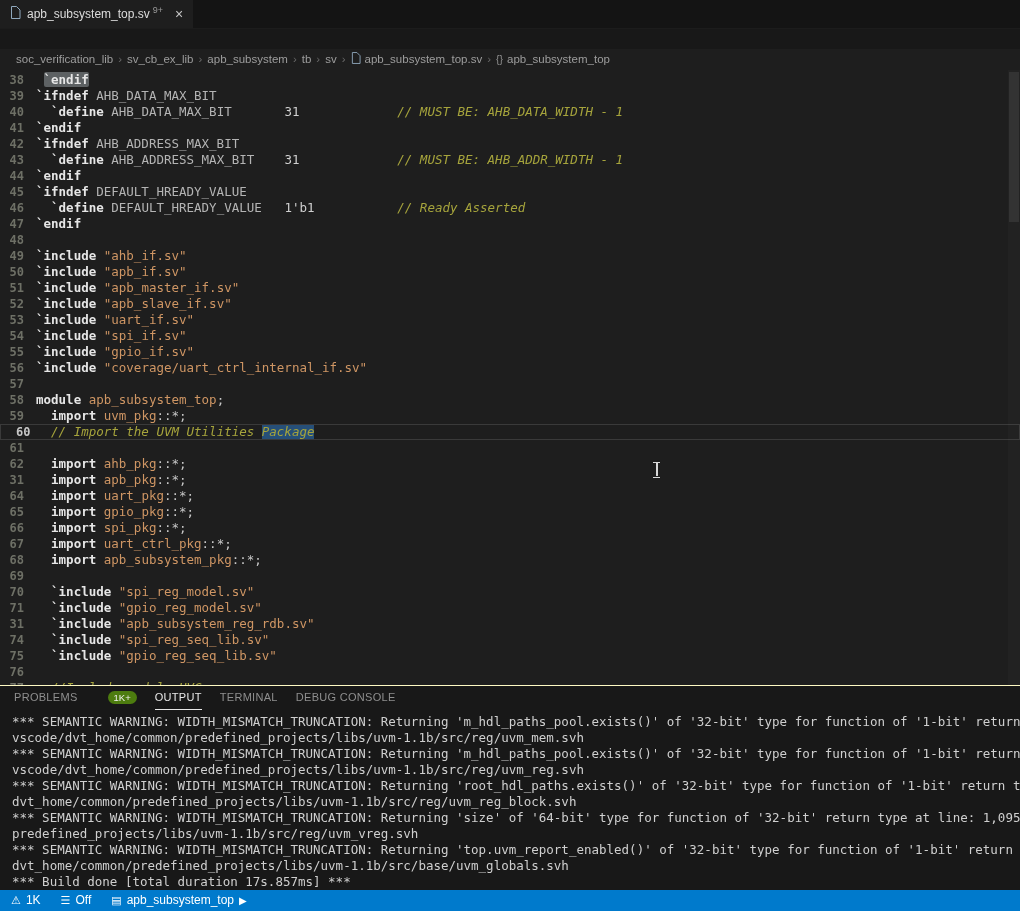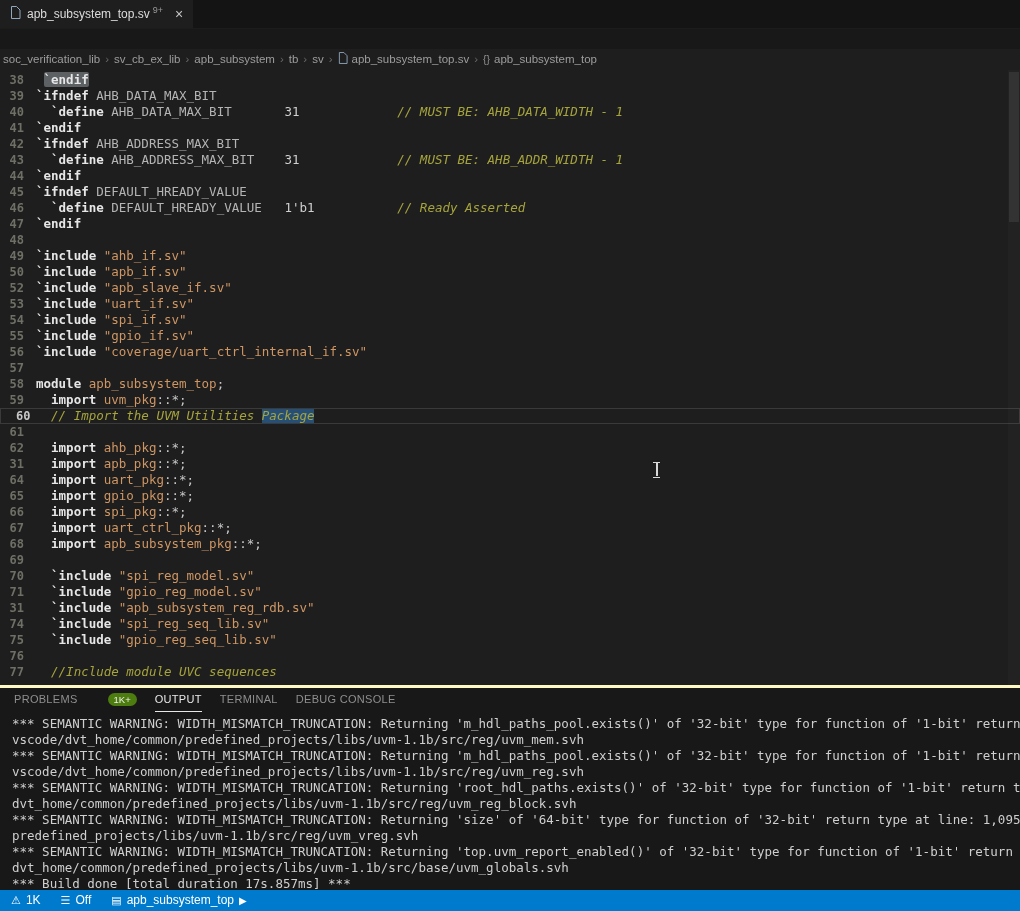--- a/index.html
+++ b/index.html
@@ -10,21 +10,21 @@
   
   .tabbar { height:30px; background:#141414; display:flex; align-items:stretch; border-bottom:1px solid #1c1c1c; }
   .tab { display:flex; align-items:center; gap:6px; padding:0 10px; background:#1e1e1e;
          color:#dcdcdc; font-size:12px; cursor:pointer; border-right:1px solid #141414; }
   .tab-badge { font-size:9px; color:#9a9a9a; vertical-align:top; margin-left:-3px; transform:translateY(-4px); }
   .tab-close { color:#c5c5c5; font-size:14px; margin-left:6px; line-height:1; }
   .ficon { display:inline-block; }
 
   
   .breadcrumbs { height:21px; background:#1e1e1e; display:flex; align-items:center;
-    padding-left:3px; font-size:11.5px; color:#9d9d9d; white-space:nowrap;margin-top:20px; }
+    padding-left:16px; font-size:11.5px; color:#9d9d9d; white-space:nowrap;margin-top:20px; }
   .bc-sep { color:#686868; margin:0 5px; }
   .bc-item { display:inline-flex; align-items:center; gap:4px; cursor:pointer; }
   .bc-braces { color:#8f8f8f; font-size:10.5px; }
 
   
   .editor { position:relative; height:633px; background:#1e1e1e; overflow:hidden; padding-top:2px;
     font-family:"DejaVu Sans Mono", monospace; font-size:12.5px; }
   .line { display:flex; height:16px; line-height:16px; white-space:pre; }
   .ln { width:36px; flex:0 0 36px; text-align:right; padding-right:12px; color:#6e7066; font-size:12px;font-weight:bold; }
   .line.cur { outline:1px solid #3a3a3a; outline-offset:-1px; }
@@ -41,21 +41,21 @@
 
   .scrollbar { position:absolute; right:0; top:0; width:12px; height:100%; background:rgba(255,255,255,0.02); }
   .scroll-thumb { position:absolute; right:1px; top:2px; width:10px; height:150px; background:rgba(255,255,255,0.08); }
 
   .ibeam { position:absolute; left:652px; top:392px; width:9px; height:14px; pointer-events:none; }
   .ibeam::before { content:""; position:absolute; left:4px; top:0; width:1.5px; height:14px; background:#d8d8d8; }
   .ibeam::after { content:""; position:absolute; left:1px; top:0; width:7px; height:14px;
     border-top:1.5px solid #d8d8d8; border-bottom:1.5px solid #d8d8d8; }
 
   
-  .panel { height:205px; background:#181818; border-top:3px solid #fef9c3; display:flex; flex-direction:column; }
+  .panel { height:205px; background:#181818; border-top:1px solid #fef9c3; display:flex; flex-direction:column; }
   .panel-tabs { height:24px; display:flex; align-items:center; gap:18px; padding-left:14px; }
   .panel-tab { display:flex; align-items:center; gap:6px; font-size:11px; letter-spacing:.3px;
     color:#8f8f8f; cursor:pointer; height:100%; border-bottom:1px solid transparent; }
   .panel-tab.active { color:#e7e7e7; border-bottom:1px solid #e7e7e7; }
   .ptab-badge { background:#4d7c0f; color:#f0f0f0; font-size:9.5px; padding:1px 6px; border-radius:8px; letter-spacing:0;margin-left:24px; }
   .panel-output { flex:1; overflow:hidden; padding:4px 0 0 12px;
     font-family:"DejaVu Sans Mono", monospace; font-size:12.5px; line-height:16px; color:#cfcfcf; }
   .out-line { white-space:pre; height:16px; overflow:hidden; }
 
   
@@ -125,20 +125,21 @@
         <div class="line"><span class="ln">41</span><span class="ct"><span class="kw">`endif</span></span></div>
         <div class="line"><span class="ln">42</span><span class="ct"><span class="kw">`ifndef</span><span class="id"> AHB_ADDRESS_MAX_BIT</span></span></div>
         <div class="line"><span class="ln">43</span><span class="ct"><span>  </span><span class="kw">`define</span><span class="id"> AHB_ADDRESS_MAX_BIT</span><span>    </span><span class="num">31</span><span>             </span><span class="cmt">// MUST BE: AHB_ADDR_WIDTH - 1</span></span></div>
         <div class="line"><span class="ln">44</span><span class="ct"><span class="kw">`endif</span></span></div>
         <div class="line"><span class="ln">45</span><span class="ct"><span class="kw">`ifndef</span><span class="id"> DEFAULT_HREADY_VALUE</span></span></div>
         <div class="line"><span class="ln">46</span><span class="ct"><span>  </span><span class="kw">`define</span><span class="id"> DEFAULT_HREADY_VALUE</span><span>   </span><span class="num">1'b1</span><span>           </span><span class="cmt">// Ready Asserted</span></span></div>
         <div class="line"><span class="ln">47</span><span class="ct"><span class="kw">`endif</span></span></div>
         <div class="line"><span class="ln">48</span><span class="ct"></span></div>
         <div class="line"><span class="ln">49</span><span class="ct"><span class="kw">`include</span><span> </span><span class="str">"ahb_if.sv"</span></span></div>
         <div class="line"><span class="ln">50</span><span class="ct"><span class="kw">`include</span><span> </span><span class="str">"apb_if.sv"</span></span></div>
+        <div class="line"><span class="ln">51</span><span class="ct"><span class="kw">`include</span><span> </span><span class="str">"apb_master_if.sv"</span></span></div>
         <div class="line"><span class="ln">52</span><span class="ct"><span class="kw">`include</span><span> </span><span class="str">"apb_slave_if.sv"</span></span></div>
         <div class="line"><span class="ln">53</span><span class="ct"><span class="kw">`include</span><span> </span><span class="str">"uart_if.sv"</span></span></div>
         <div class="line"><span class="ln">54</span><span class="ct"><span class="kw">`include</span><span> </span><span class="str">"spi_if.sv"</span></span></div>
         <div class="line"><span class="ln">55</span><span class="ct"><span class="kw">`include</span><span> </span><span class="str">"gpio_if.sv"</span></span></div>
         <div class="line"><span class="ln">56</span><span class="ct"><span class="kw">`include</span><span> </span><span class="str">"coverage/uart_ctrl_internal_if.sv"</span></span></div>
         <div class="line"><span class="ln">57</span><span class="ct"></span></div>
         <div class="line"><span class="ln">58</span><span class="ct"><span class="kw">module</span><span> </span><span class="pkg">apb_subsystem_top</span><span>;</span></span></div>
         <div class="line"><span class="ln">59</span><span class="ct"><span>  </span><span class="kw">import</span><span> </span><span class="pkg">uvm_pkg</span><span>::*;</span></span></div>
         <div class="line cur"><span class="ln">60</span><span class="ct"><span>  </span><span class="cmt">// Import the UVM Utilities </span><span class="cmt hls">Package</span></span></div>
         <div class="line"><span class="ln">61</span><span class="ct"></span></div>

